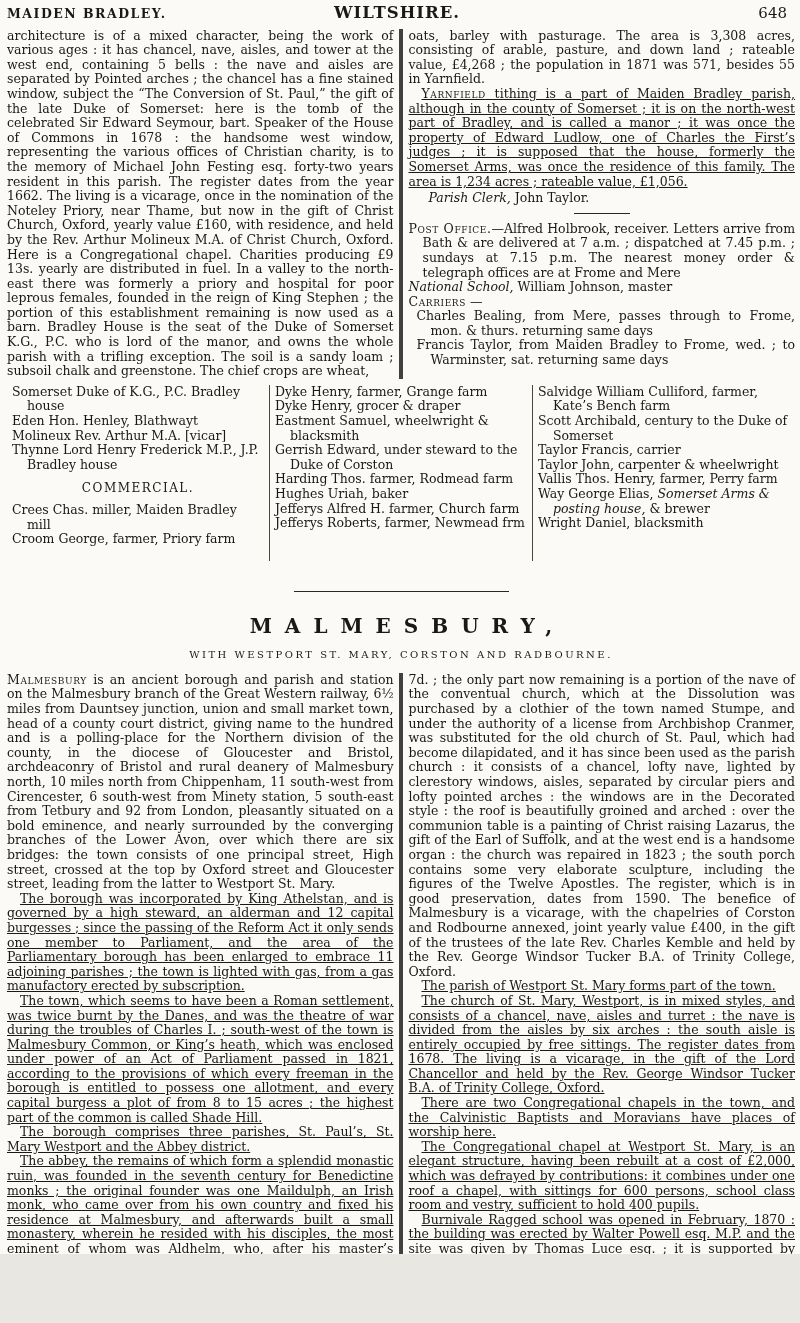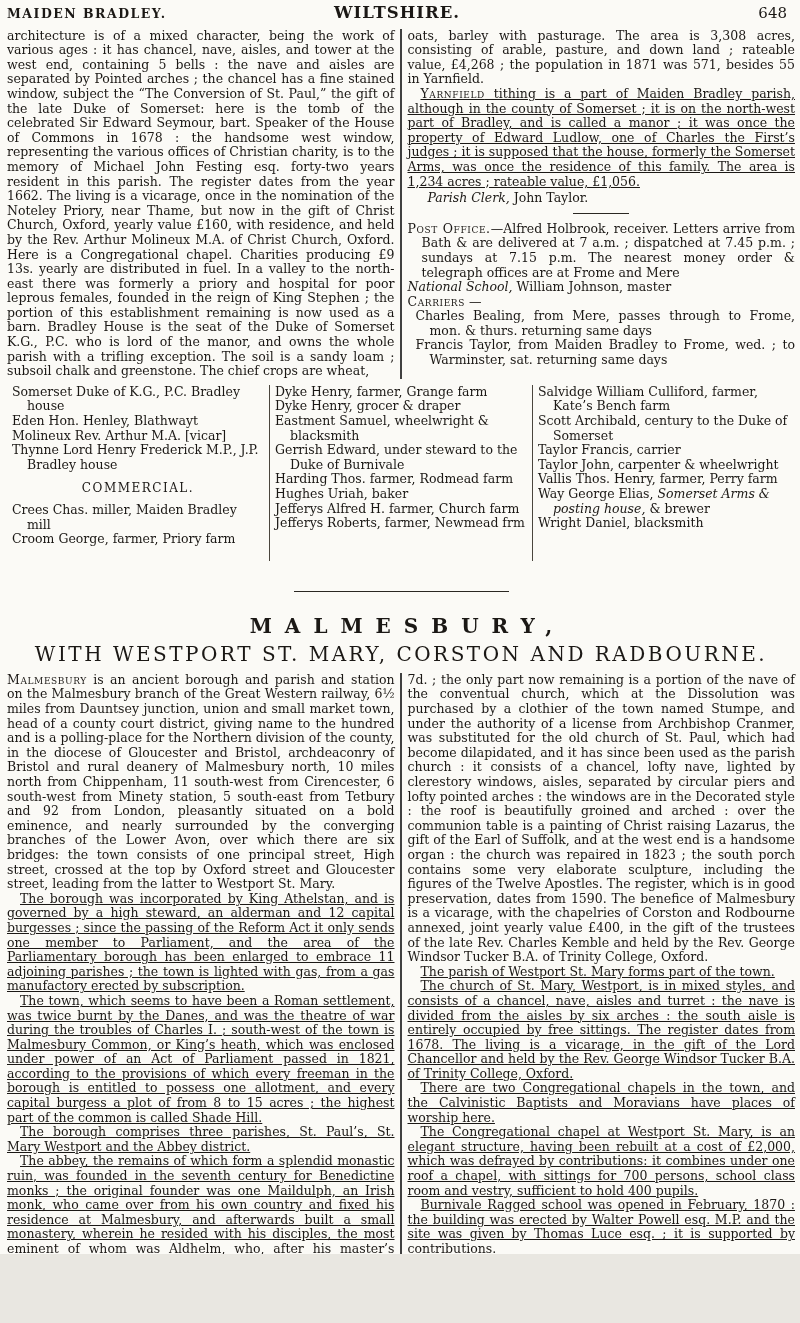--- a/index.html
+++ b/index.html
@@ -17,21 +17,21 @@
     overflow:hidden;
   }
   
   .page-header{display:flex;align-items:baseline;margin-bottom:7px;}
   .ph-left{width:32%;font-weight:bold;font-size:12.5px;letter-spacing:1.5px;}
   .ph-center{width:36%;text-align:center;font-weight:bold;font-size:16.5px;letter-spacing:1px;}
   .ph-right{width:32%;text-align:right;font-size:15px;padding-right:8px;}
   
   .two-col{display:flex;}
   .two-col .col{flex:1 1 0;min-width:0;}
-  .two-col .col.left{padding-right:5px;border-right:2px solid #404040;}
+  .two-col .col.left{padding-right:5px;border-right:4px solid #404040;}
   .two-col .col.right{padding-left:6px;}
   p{margin:0;text-align:justify;}
   .ind{text-indent:13px;text-decoration:underline;}
   .sc{font-variant:small-caps;letter-spacing:0.6px;}
   .hang{padding-left:14px;text-indent:-14px;text-align:justify;}
   .carrier{margin-left:6px;padding-left:16px;text-indent:-14px;}
   .clerk-line{margin-left:20px;margin-top:2px;}
   .mini-rule{width:56px;border-top:1.5px solid #2a2722;margin:7px auto 8px;}
   .po-block{margin-top:6px;}
   
@@ -40,21 +40,21 @@
   .dcol + .dcol{border-left:1px solid #4a453d;}
   .entry{padding-left:15px;text-indent:-15px;text-align:left;}
   .commercial{text-align:center;font-weight:normal;letter-spacing:1.5px;font-size:12px;margin:9px 0 7px;}
   
   .section-rule{width:215px;border-top:1.5px solid #2a2722;margin:30px auto 22px;}
   .m-title{
     text-align:center;font-weight:bold;font-size:20px;line-height:24px;
     letter-spacing:13px;text-indent:13px;margin:0;
   }
   .m-subtitle{
-    text-align:center;font-weight:normal;font-size:20px;line-height:17px;
+    text-align:center;font-weight:normal;font-size:10px;line-height:17px;
     letter-spacing:2.5px;margin:8px 0 10px;
   }
   .malmesbury-cols{margin-top:2px;}
   .mpara{margin:0;}
   i{font-style:italic;}
 </style>
 </head>
 <body>
 
 <div class="page">
@@ -89,21 +89,21 @@
       <div class="entry">Molineux Rev. Arthur M.A. [vicar]</div>
       <div class="entry">Thynne Lord Henry Frederick M.P., J.P. Bradley house</div>
       <div class="commercial">COMMERCIAL.</div>
       <div class="entry">Crees Chas. miller, Maiden Bradley mill</div>
       <div class="entry">Croom George, farmer, Priory farm</div>
     </div>
     <div class="dcol">
       <div class="entry">Dyke Henry, farmer, Grange farm</div>
       <div class="entry">Dyke Henry, grocer &amp; draper</div>
       <div class="entry">Eastment Samuel, wheelwright &amp; blacksmith</div>
-      <div class="entry">Gerrish Edward, under steward to the Duke of Burnivale</div>
+      <div class="entry">Gerrish Edward, under steward to the Duke of Corston</div>
       <div class="entry">Harding Thos. farmer, Rodmead farm</div>
       <div class="entry">Hughes Uriah, baker</div>
       <div class="entry">Jefferys Alfred H. farmer, Church farm</div>
       <div class="entry">Jefferys Roberts, farmer, Newmead frm</div>
     </div>
     <div class="dcol">
       <div class="entry">Salvidge William Culliford, farmer, Kate’s Bench farm</div>
       <div class="entry">Scott Archibald, century to the Duke of Somerset</div>
       <div class="entry">Taylor Francis, carrier</div>
       <div class="entry">Taylor John, carpenter &amp; wheelwright</div>
@@ -124,20 +124,20 @@
       <p class="mpara ind">The borough was incorporated by King Athelstan, and is governed by a high steward, an alderman and 12 capital burgesses ; since the passing of the Reform Act it only sends one member to Parliament, and the area of the Parliamentary borough has been enlarged to embrace 11 adjoining parishes ; the town is lighted with gas, from a gas manufactory erected by subscription.</p>
       <p class="mpara ind">The town, which seems to have been a Roman settlement, was twice burnt by the Danes, and was the theatre of war during the troubles of Charles I. ; south-west of the town is Malmesbury Common, or King’s heath, which was enclosed under power of an Act of Parliament passed in 1821, according to the provisions of which every freeman in the borough is entitled to possess one allotment, and every capital burgess a plot of from 8 to 15 acres ; the highest part of the common is called Shade Hill.</p>
       <p class="mpara ind">The borough comprises three parishes, St. Paul’s, St. Mary Westport and the Abbey district.</p>
       <p class="mpara ind">The abbey, the remains of which form a splendid monastic ruin, was founded in the seventh century for Benedictine monks ; the original founder was one Maildulph, an Irish monk, who came over from his own country and fixed his residence at Malmesbury, and afterwards built a small monastery, wherein he resided with his disciples, the most eminent of whom was Aldhelm, who, after his master’s death, being assisted by the Bishop of Winchester, converted their little cell into an abbey, of which he became the first abbot : the greatest benefactor to the house was King Athelstan : his monument stands at the east end of the present remains : the Abbot was made a mitred parliamentary baron by Edward III. ; the revenue at the Dissolution amounted to £803 17s.</p>
     </div>
     <div class="col right">
       <p class="mpara">7d. ; the only part now remaining is a portion of the nave of the conventual church, which at the Dissolution was purchased by a clothier of the town named Stumpe, and under the authority of a license from Archbishop Cranmer, was substituted for the old church of St. Paul, which had become dilapidated, and it has since been used as the parish church : it consists of a chancel, lofty nave, lighted by clerestory windows, aisles, separated by circular piers and lofty pointed arches : the windows are in the Decorated style : the roof is beautifully groined and arched : over the communion table is a painting of Christ raising Lazarus, the gift of the Earl of Suffolk, and at the west end is a handsome organ : the church was repaired in 1823 ; the south porch contains some very elaborate sculpture, including the figures of the Twelve Apostles. The register, which is in good preservation, dates from 1590. The benefice of Malmesbury is a vicarage, with the chapelries of Corston and Rodbourne annexed, joint yearly value £400, in the gift of the trustees of the late Rev. Charles Kemble and held by the Rev. George Windsor Tucker B.A. of Trinity College, Oxford.</p>
       <p class="mpara ind">The parish of Westport St. Mary forms part of the town.</p>
       <p class="mpara ind">The church of St. Mary, Westport, is in mixed styles, and consists of a chancel, nave, aisles and turret : the nave is divided from the aisles by six arches : the south aisle is entirely occupied by free sittings. The register dates from 1678. The living is a vicarage, in the gift of the Lord Chancellor and held by the Rev. George Windsor Tucker B.A. of Trinity College, Oxford.</p>
       <p class="mpara ind">There are two Congregational chapels in the town, and the Calvinistic Baptists and Moravians have places of worship here.</p>
-      <p class="mpara ind">The Congregational chapel at Westport St. Mary, is an elegant structure, having been rebuilt at a cost of £2,000, which was defrayed by contributions: it combines under one roof a chapel, with sittings for 700 persons, school class room and vestry, sufficient to hold 400 pupils.</p>
+      <p class="mpara ind">The Congregational chapel at Westport St. Mary, is an elegant structure, having been rebuilt at a cost of £2,000, which was defrayed by contributions: it combines under one roof a chapel, with sittings for 600 persons, school class room and vestry, sufficient to hold 400 pupils.</p>
       <p class="mpara ind">Burnivale Ragged school was opened in February, 1870 : the building was erected by Walter Powell esq. M.P. and the site was given by Thomas Luce esq. ; it is supported by contributions.</p>
       <p class="mpara ind">There are several almshouses and some charities for the benefit of the poor, amounting to £200 yearly.</p>
       <p class="mpara ind">There is a Town Hall ; also a Market place. The markets are held on the third wednesday in every month for cattle : there is also a small market for provisions on Saturday.</p>
     </div>
   </div>
 
 </div>
 
 </body></html>

